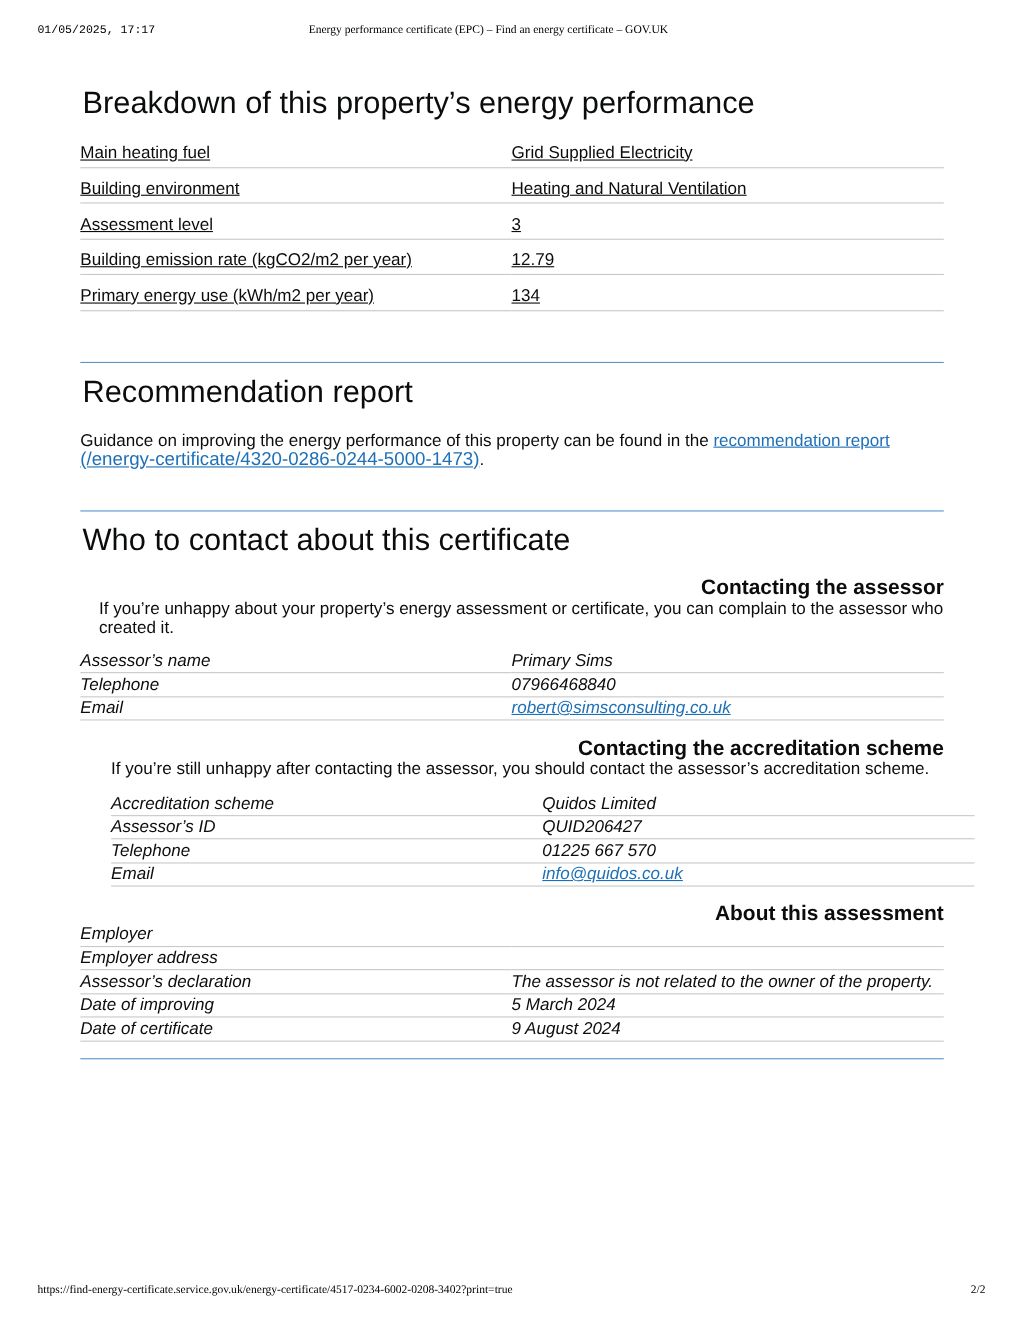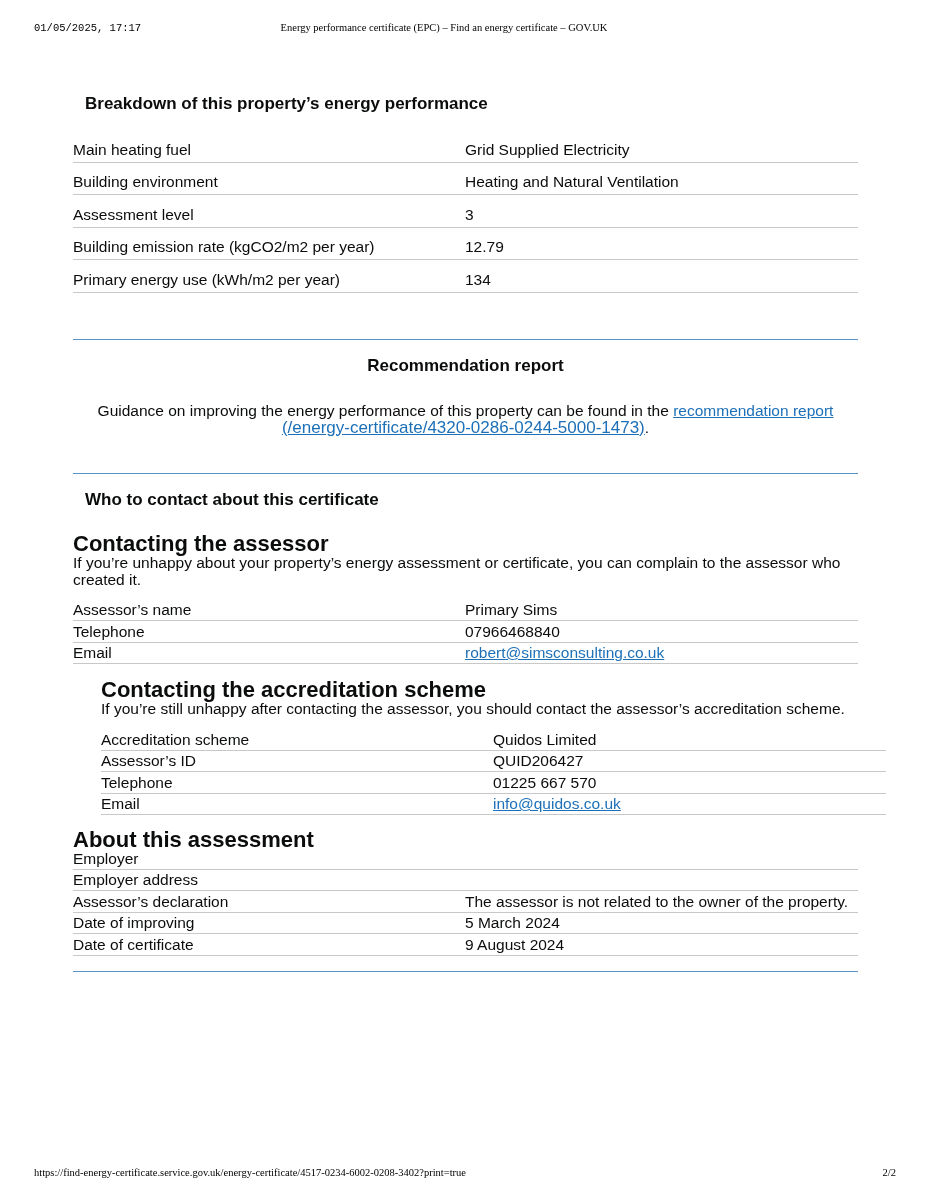--- a/index.html
+++ b/index.html
@@ -6,31 +6,31 @@
   body { width: 930px; height: 1200px; position: relative; overflow: hidden; color: #0b0c0c; font-family: "Liberation Sans", sans-serif; }
   .print-header, .print-footer { position: absolute; left: 0; width: 930px; font-family: "Liberation Serif", serif; font-size: 10.5px; color: #000; }
   .print-header { top: 22px; }
   .print-footer { top: 1167px; }
   .ph-left { position: absolute; left: 34px; font-family: Liberation Mono, monospace; }
   .ph-center { position: absolute; left: 0; width: 888px; text-align: center; }
   .pf-left { position: absolute; left: 34px; }
   .pf-right { position: absolute; right: 34px; }
 
   .content { position: absolute; left: 73px; width: 785px; top: 78px; }
-  h2 { font-size: 17px; font-weight: bold; margin: 12px; line-height: 28px; }
-  h3 { font-size: 22px; font-weight: bold; margin: 0; line-height: 20px; }
+  h2 { font-size: 28px; font-weight: normal; margin: 2px; line-height: 28px; }
+  h3 { font-size: 19px; font-weight: bold; margin: 0; line-height: 20px; text-align: right; }
   p { margin: 0; font-size: 15.5px; line-height: 17px; }
   a { color: #1d70b8; text-decoration: underline; }
   .small-link { font-size: 17px; }
 
   table { width: 785px; border-collapse: collapse; font-size: 15.5px; }
   td { padding: 0; vertical-align: bottom; }
   td.k { width: 392px; }
-  .tbl-spaced tr td { height: 28.5px; border-bottom: 1.5px solid #c8c8c8; padding-bottom: 3px; }
-  .tbl-tight tr td { height: 19.5px; border-bottom: 1.5px solid #c8c8c8; padding-bottom: 1px; }
+  .tbl-spaced tr td { height: 28.5px; border-bottom: 1.5px solid #c8c8c8; padding-bottom: 3px; text-decoration: underline; }
+  .tbl-tight tr td { height: 19.5px; border-bottom: 1.5px solid #c8c8c8; padding-bottom: 1px; font-style: italic; }
   .divider { border: 0; border-top: 1.5px solid #5694ca; margin: 0; width: 785px; }
 </style>
 </head>
 <body>
 
 <div class="print-header">
   <span class="ph-left">01/05/2025, 17:17</span>
   <span class="ph-center">Energy performance certificate (EPC) – Find an energy certificate – GOV.UK</span>
 </div>
 
@@ -59,35 +59,35 @@
         <tr>
             <td class="k">Primary energy use (kWh/m2 per year)</td>
             <td>134</td>
           </tr>
       </tbody>
     </table>
   </section>
 
   <hr class="divider" style="margin-top:46px;">
 
-  <section style="margin-top:12px;text-align:center;">
+  <section style="margin-top:12px;">
     <h2>Recommendation report</h2>
     <p style="margin-top:22px;">
       <span>Guidance on improving the energy performance of this property can be found in the </span><a href="#"><span>recommendation report</span><br><span class="small-link">(/energy-certificate/4320-0286-0244-5000-1473)</span></a><span>.</span>
     </p>
   </section>
 
   <hr class="divider" style="margin-top:37px;">
 
   <section style="margin-top:12px;">
     <h2>Who to contact about this certificate</h2>
 
     <div style="margin-top:20px;">
       <h3>Contacting the assessor</h3>
-      <p style="margin-top:0;">If you’re unhappy about your property’s energy assessment or certificate, you can complain to the assessor who created it.</p>
+      <p style="margin-top:0;margin-left:17px;">If you’re unhappy about your property’s energy assessment or certificate, you can complain to the assessor who created it.</p>
       <table class="tbl-tight" style="margin-top:12px;">
         <tbody>
           <tr>
               <td class="k">Assessor’s name</td>
               <td>Primary Sims</td>
             </tr>
           <tr>
               <td class="k">Telephone</td>
               <td>07966468840</td>
             </tr>

